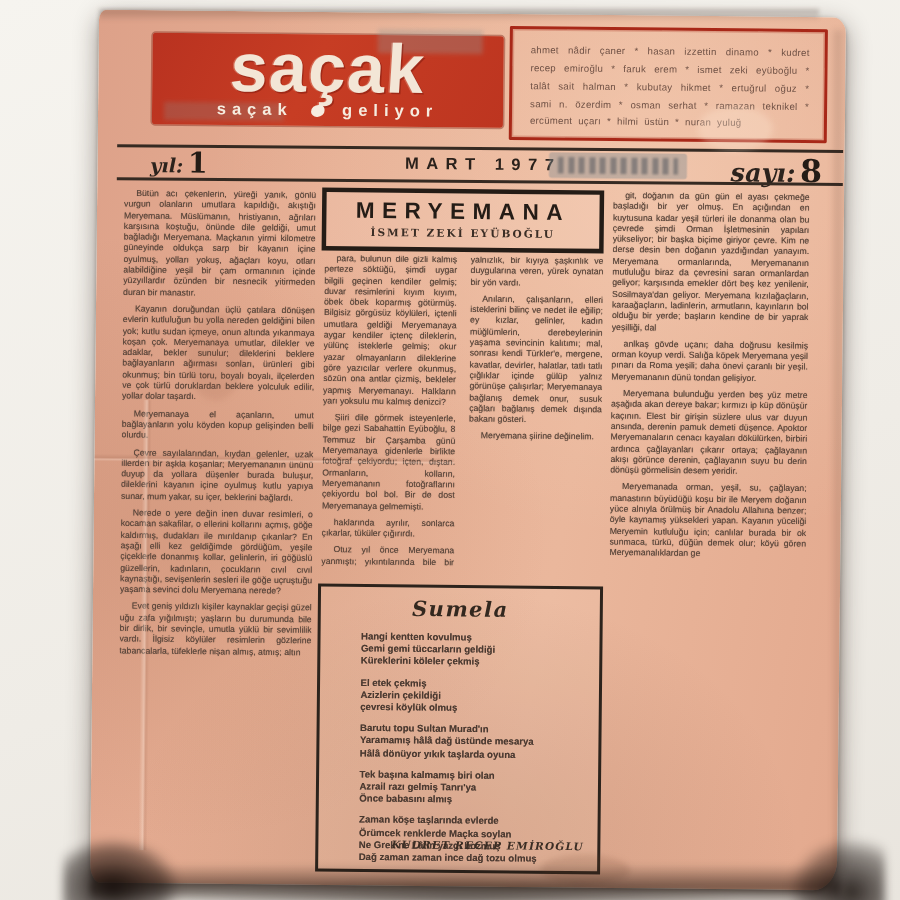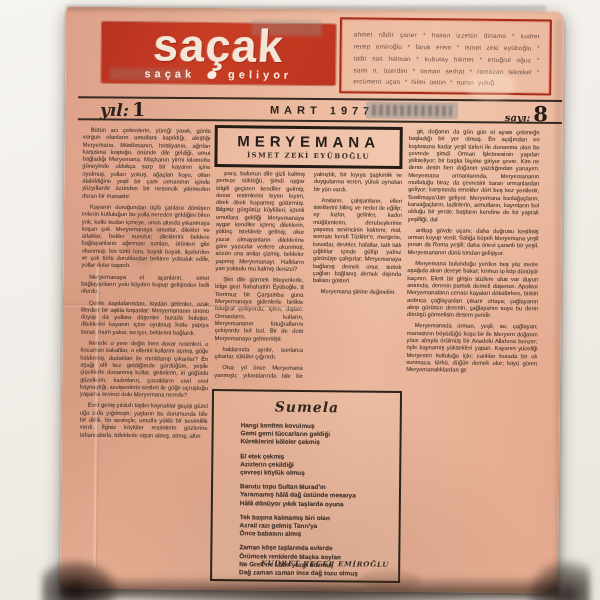--- a/index.html
+++ b/index.html
@@ -24,27 +24,27 @@
   #logo-tagline .splash{display:inline-block;width:9px;height:8px;background:#f6ecdf;border-radius:60% 40% 55% 45%;margin:0 12px;vertical-align:middle;}
   #contrib-box{position:absolute;left:274px;top:8px;width:212px;height:76px;border:2px solid #a82818;border-radius:1px;box-shadow:inset 0 0 0 1px rgba(168,40,24,.25);padding:9px 10px 6px 12px;}
   #contrib-text{font-size:6.4px;line-height:1.85;color:#6e5044;letter-spacing:.2px;word-spacing:2px;text-align:justify;}
   
   .rule{position:absolute;background:#352a22;height:1.6px;}
   #rule-top{left:13px;top:89px;width:484px;transform:rotate(-.15deg);}
   #rule-bot{left:13px;top:111px;width:484px;height:2px;transform:rotate(-.15deg);}
   #dateline{position:absolute;left:13px;top:90px;width:484px;height:21px;}
   .scriptword{font-family:"DejaVu Serif",serif;font-style:italic;font-weight:bold;color:#2c231d;}
   #year-group{position:absolute;left:22px;top:1px;}
-  #year-label{font-size:17px;}
+  #year-label{font-size:13px;}
   #year-num{font-family:"DejaVu Serif",serif;font-weight:bold;font-size:19px;color:#241c16;margin-left:3px;}
   #issue-date{position:absolute;left:192px;top:5px;font-size:11px;font-weight:bold;letter-spacing:5px;color:#2a211b;}
   #stamp{position:absolute;left:288px;top:2px;width:92px;height:17px;background:rgba(130,140,146,.42);filter:blur(.5px);border-radius:2px;}
   #stamp::after{content:"";position:absolute;inset:3px 6px;background:repeating-linear-gradient(90deg,rgba(60,70,80,.45) 0 4px,transparent 4px 7px);filter:blur(.8px);}
   #issue-group{position:absolute;right:14px;top:0;}
-  #issue-label{font-size:10px;}
+  #issue-label{font-size:17px;}
   #issue-num{font-family:"DejaVu Serif",serif;font-weight:bold;font-size:21px;color:#241c16;margin-left:3px;}
   
   .bodycol{position:absolute;font-size:5.8px;line-height:7.3px;color:#59453a;text-align:justify;overflow:hidden;text-shadow:0 0 .5px rgba(90,70,58,.7);}
   .bodycol p{margin:0 0 4px;text-indent:8px;}
   #col-left{left:18px;top:120px;width:128px;height:448px;}
   #col-mid{left:152px;top:162px;width:186px;height:214px;column-count:2;column-gap:9px;column-fill:auto;}
   #col-right{left:344px;top:118px;width:131px;height:392px;}
   
   #title-box{position:absolute;left:150px;top:117px;width:188px;height:42px;border:3px solid #241c16;background:rgba(255,235,218,.14);text-align:center;}
   #article-title{margin-top:4px;font-size:15px;font-weight:bold;letter-spacing:5px;color:#241c16;}

